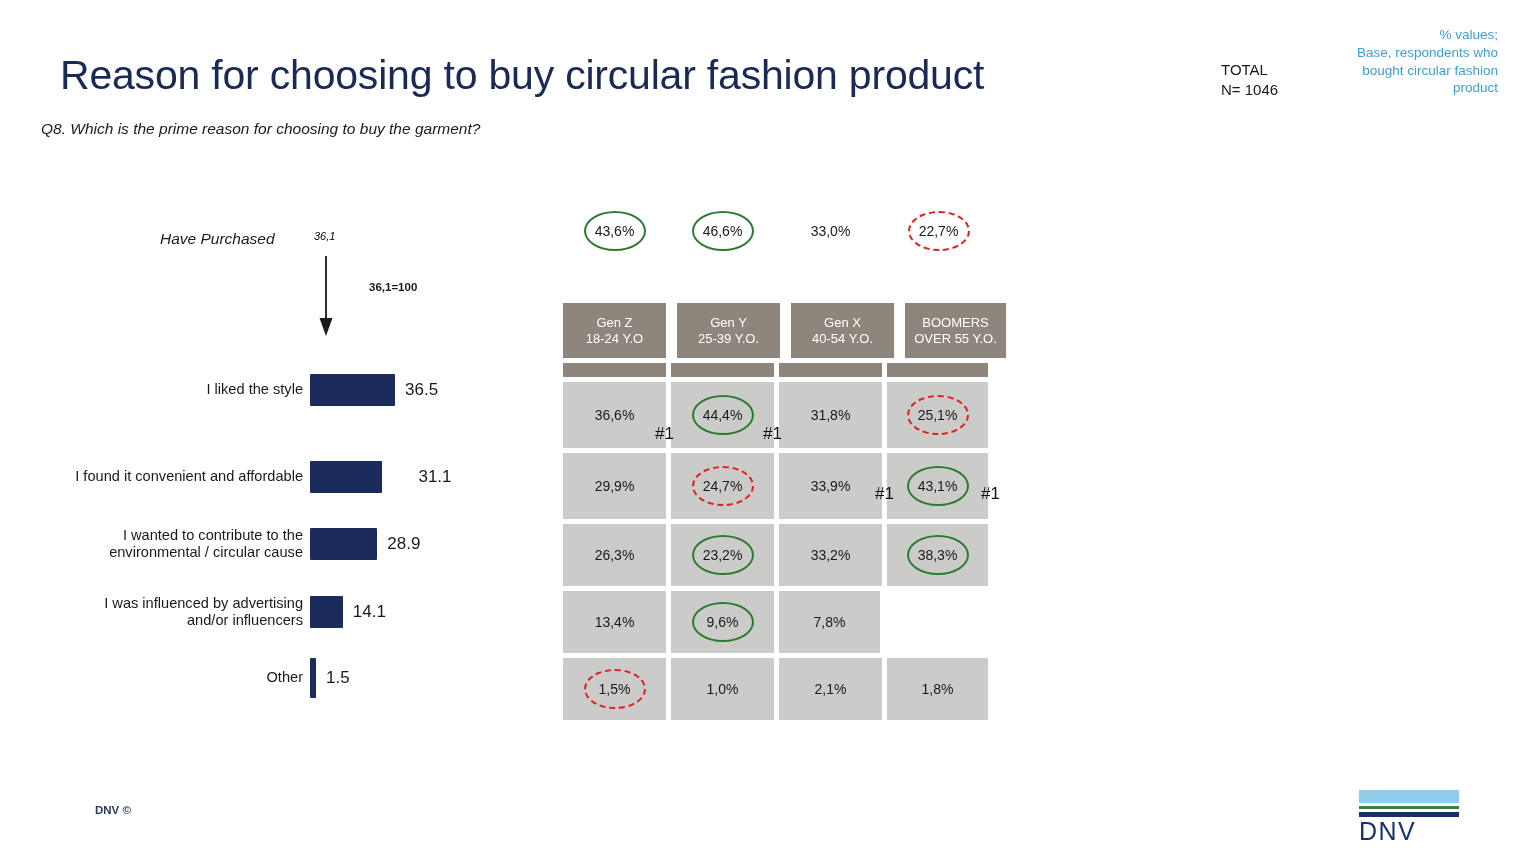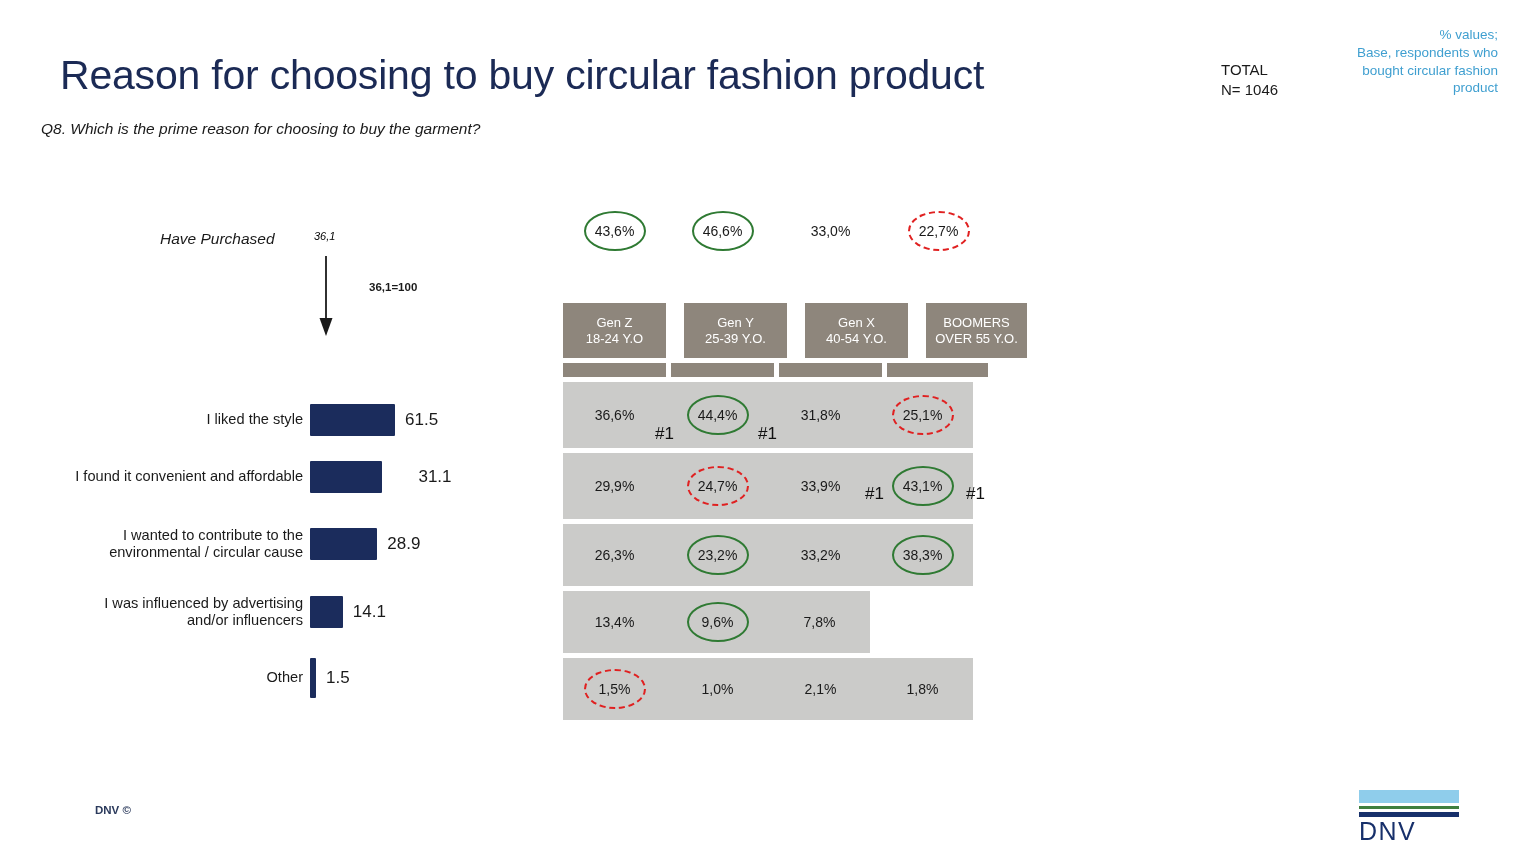--- a/index.html
+++ b/index.html
@@ -61,35 +61,35 @@
   }
   .barrow .val{
     position:absolute;top:50%;transform:translateY(-50%);
     font-size:17px;color:#1a1a1a;white-space:nowrap;
   }
 
   
   .tbl{position:absolute;left:563px;top:303px;}
   .thead{display:flex;}
   .thead .hcell{
-    width:103px;height:55px;margin-right:18px;
+    width:103px;height:55px;margin-right:11px;
     background:#8e867c;color:#ffffff;
     display:flex;align-items:center;justify-content:center;
     text-align:center;font-size:13px;line-height:1.22;
   }
   .thead .hcell:last-child{margin-right:16px;width:101px;}
   .subband{display:flex;margin-top:5px;}
   .subband .sb{
     width:103px;height:14px;margin-right:5px;background:#8e867c;
   }
   .subband .sb:last-child{margin-right:0;width:101px;}
 
   .trow{display:flex;margin-top:5px;}
   .trow .cell{
-    width:103px;height:62px;
+    width:103px;height:62px;margin-right:5px;
     background:#cbcbc9;
     position:relative;
     display:flex;align-items:center;justify-content:center;
     font-size:14px;color:#1a1a1a;
   }
   .trow .cell:last-child{margin-right:0;width:101px;}
   .trow.tall .cell{height:66px;}
 
   .cell .num{position:relative;z-index:2;}
 
@@ -154,24 +154,24 @@
 
   <div class="arrow-wrap">
     <svg width="30" height="84" viewBox="0 0 30 84">
       <line x1="14" y1="0" x2="14" y2="66" stroke="#1a1a1a" stroke-width="1.8"></line>
       <polygon points="14,80 7.5,62 20.5,62" fill="#1a1a1a"></polygon>
     </svg>
   </div>
   <div class="eq-label">36,1=100</div>
 
   <div id="bars">
-      <div class="barrow" style="top: 400px;">
+      <div class="barrow" style="top: 370px;">
         <div class="cat">I liked the style</div>
         <div class="bar" style="width: 85px; background: rgb(27, 44, 92);"></div>
-        <div class="val" style="left: 405px;">61.5</div>
+        <div class="val" style="left: 405px;">36.5</div>
       </div>
       <div class="barrow" style="top: 457px;">
         <div class="cat">I found it convenient and affordable</div>
         <div class="bar" style="width: 72.4247px; background: rgb(27, 44, 92);"></div>
         <div class="val" style="left: 392.425px; margin-left: 26px;">31.1</div>
       </div>
       <div class="barrow" style="top: 524px;">
         <div class="cat">I wanted to contribute to the environmental / circular cause</div>
         <div class="bar" style="width: 67.3014px; background: rgb(27, 44, 92);"></div>
         <div class="val" style="left: 387.301px;">28.9</div>

